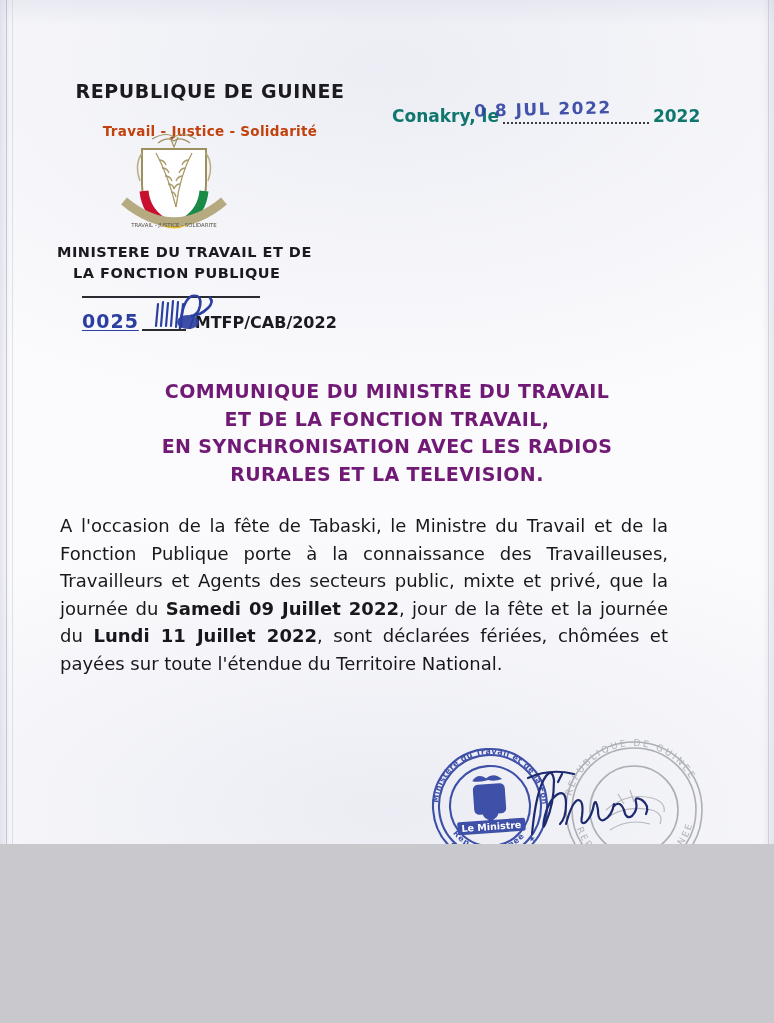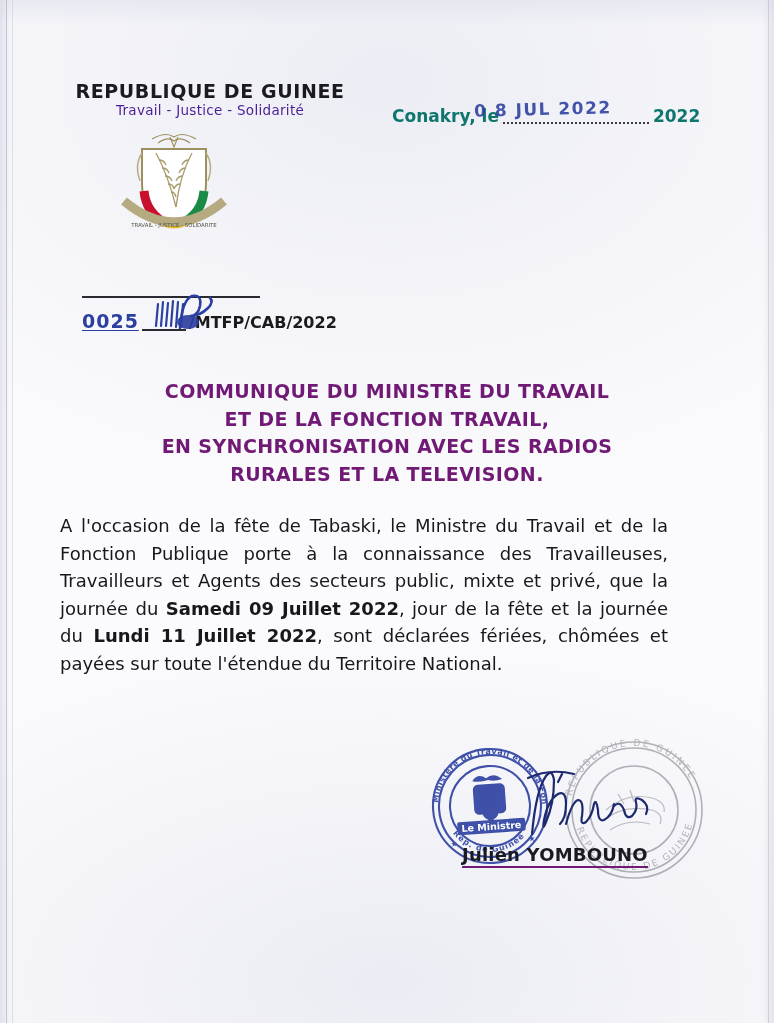--- a/index.html
+++ b/index.html
@@ -7,21 +7,21 @@
     margin: 0;
     padding: 0;
     background: #c9c9cd;
   }
   body {
     font-family: "DejaVu Sans", sans-serif;
   }
   .page {
     position: relative;
     width: 774px;
-    height: 1023px;
+    height: 844px;
     margin: 0 auto;
     background: #fbfbfd;
     overflow: hidden;
   }
   
   .paper-tint {
     position: absolute;
     inset: 0;
     background:
       linear-gradient(90deg, rgba(208,210,225,.55) 0px, rgba(208,210,225,.0) 10px),
@@ -60,25 +60,25 @@
   }
   .republic {
     font-family: "DejaVu Sans", sans-serif;
     font-size: 19px;
     font-weight: bold;
     letter-spacing: .6px;
     color: #1b1b1f;
     white-space: nowrap;
   }
   .motto {
-    margin-top: 0;
+    margin-top: 21px;
     font-size: 13.5px;
-    font-weight: normal;
+    font-weight: bold;
     letter-spacing: .3px;
-    color: #4c1d95;
+    color: #c2410c;
   }
 
   
   .emblem {
     position: absolute;
     left: 118px;
     top: 123px;
     width: 112px;
     height: 112px;
   }
@@ -288,20 +288,24 @@
 
     <path d="M6 78 Q56 120 106 78" fill="none" stroke="#b6aa80" stroke-width="9"></path>
     <text x="56" y="104" font-size="5.4" fill="#54503f" text-anchor="middle" font-family="DejaVu Sans, sans-serif">TRAVAIL - JUSTICE - SOLIDARITE</text>
   </svg>
 
   <div class="date-line">
     <span>Conakry, le</span><span class="date-dots"></span><span>2022</span>
   </div>
   <div class="date-stamp">0 8 JUL 2022</div>
 
+  <div class="ministry">
+    <div class="l1">MINISTERE DU TRAVAIL ET DE</div>
+    <div class="l2">LA FONCTION PUBLIQUE</div>
+  </div>
   <div class="rule"></div>
 
   <div class="refline">
     <span class="refnum">0025</span><span class="ref-blank"></span><span>/MTFP/CAB/2022</span>
   </div>
 
   <svg class="ref-paraph" viewBox="0 0 80 46">
     <g stroke="#2b3fa0" fill="none" stroke-width="2.2" stroke-linecap="round">
       <path d="M4 40 L6 18"></path>
         <path d="M9 40 L11 16"></path>

